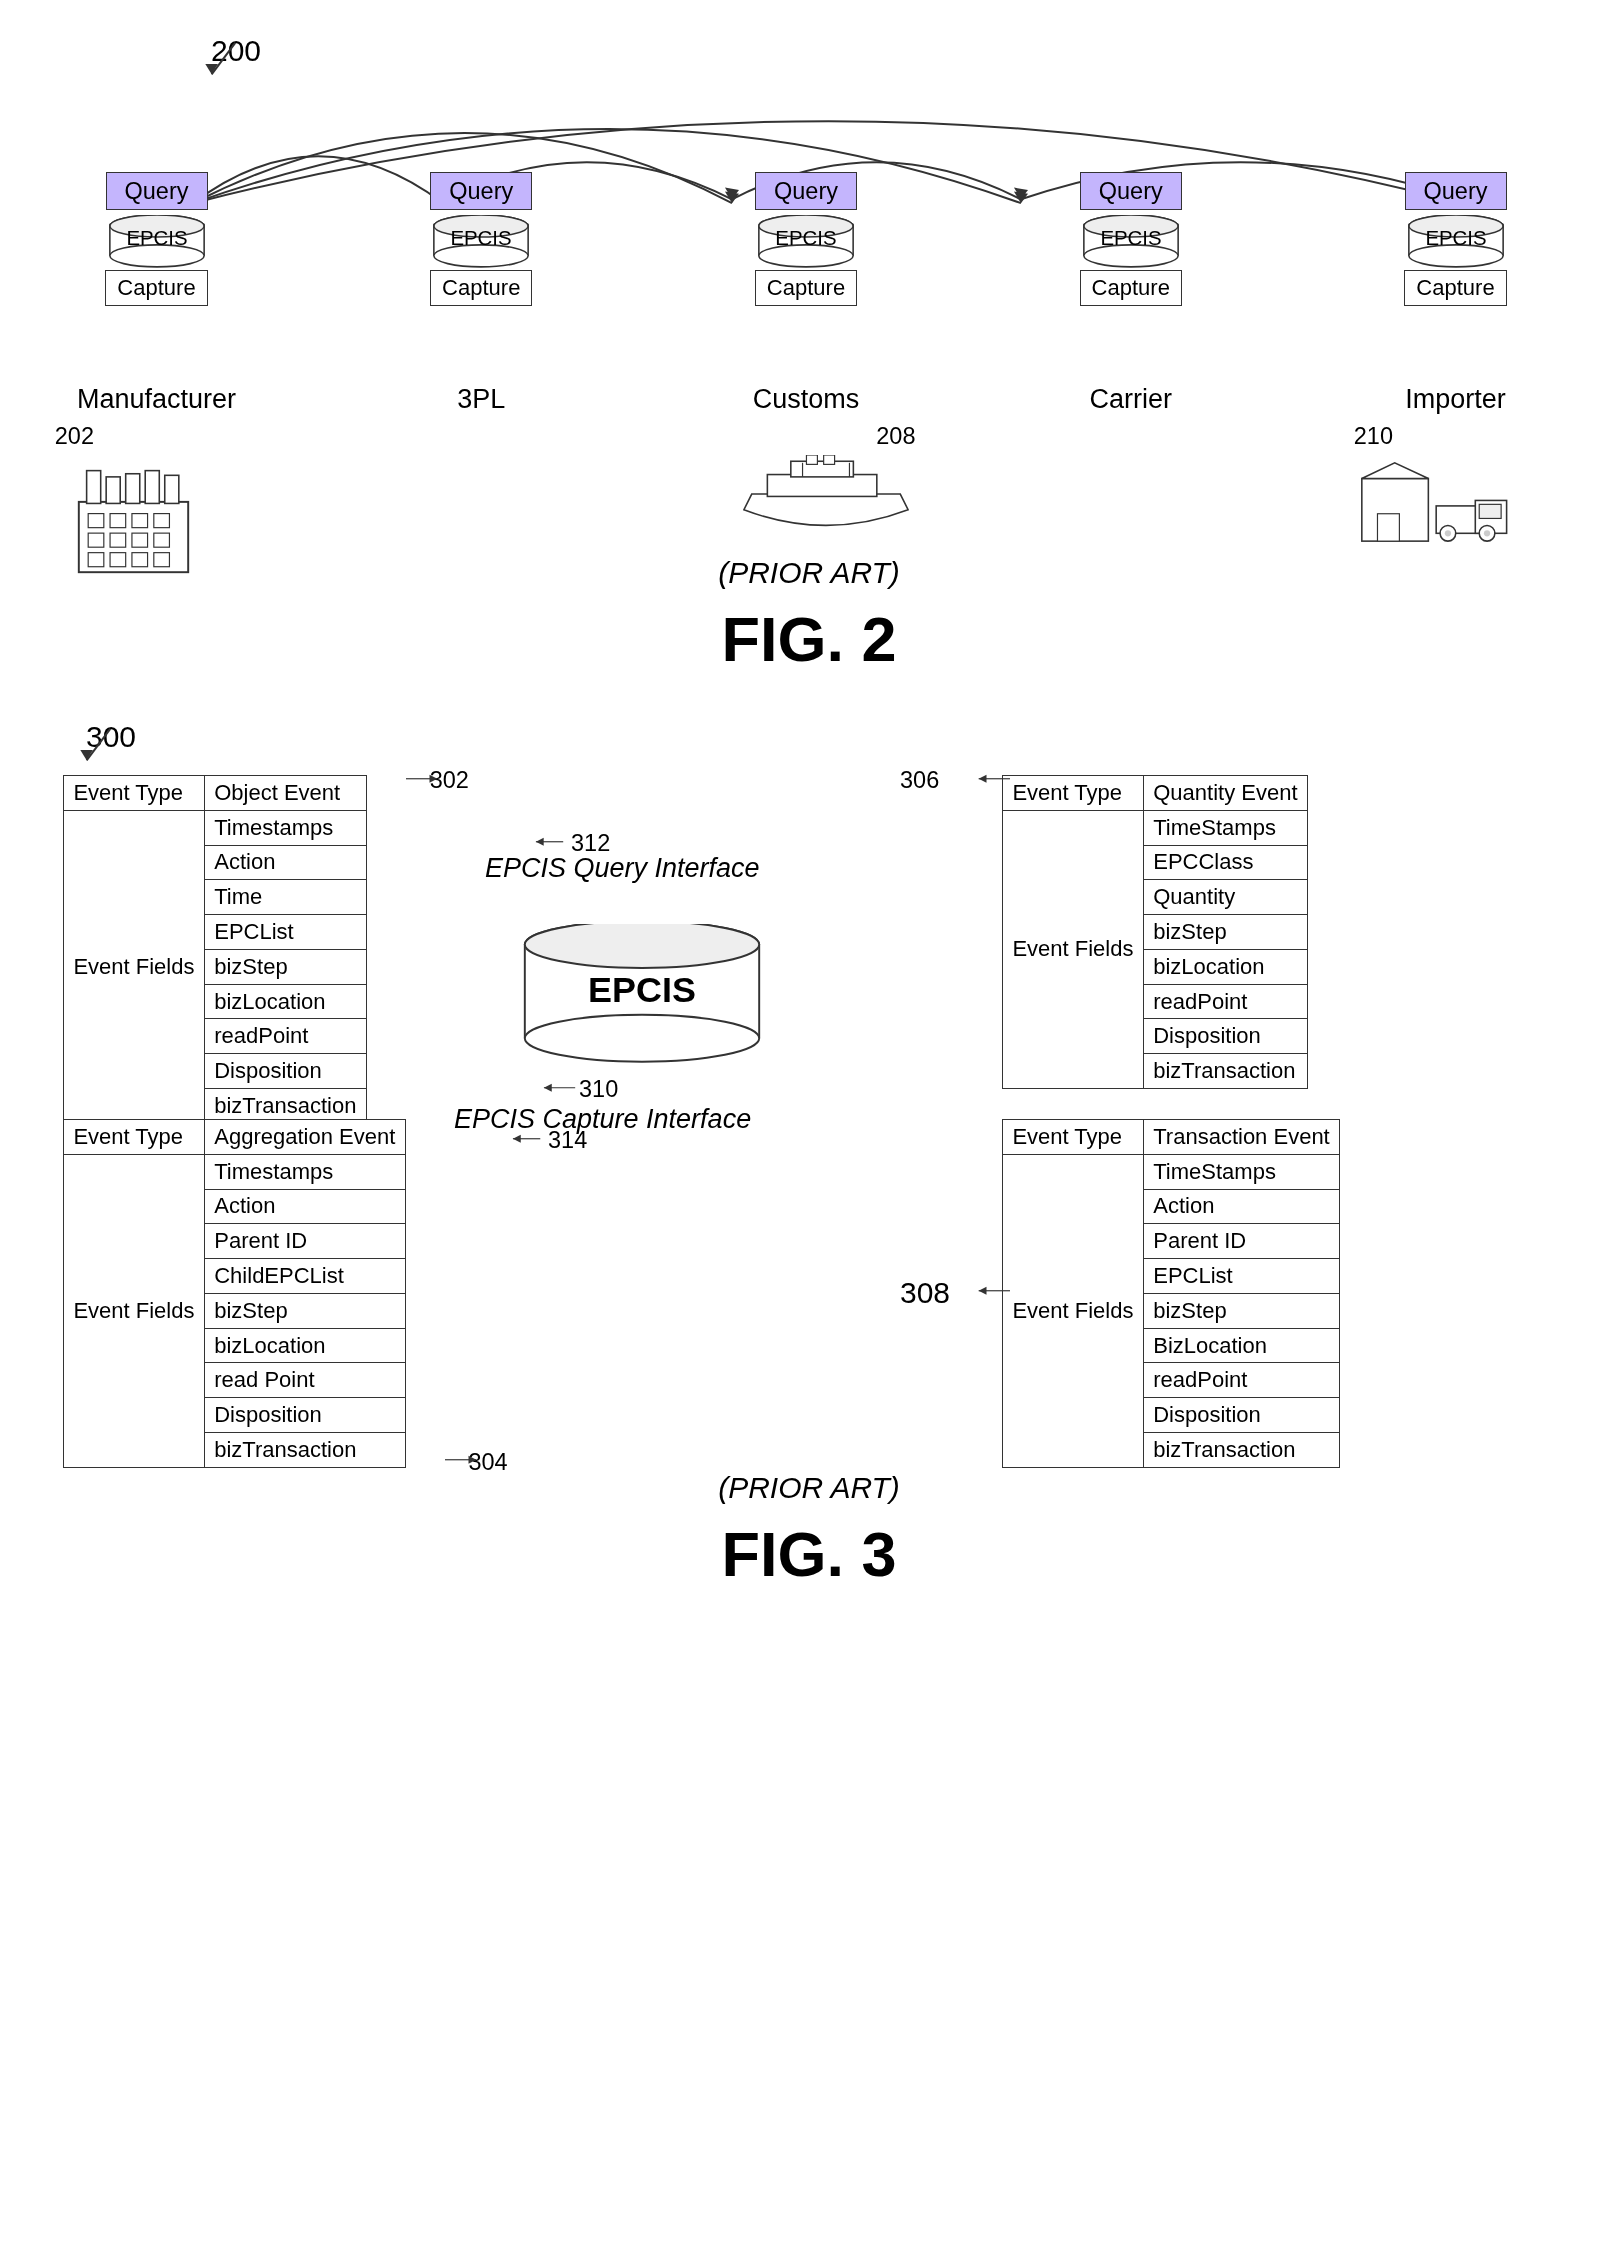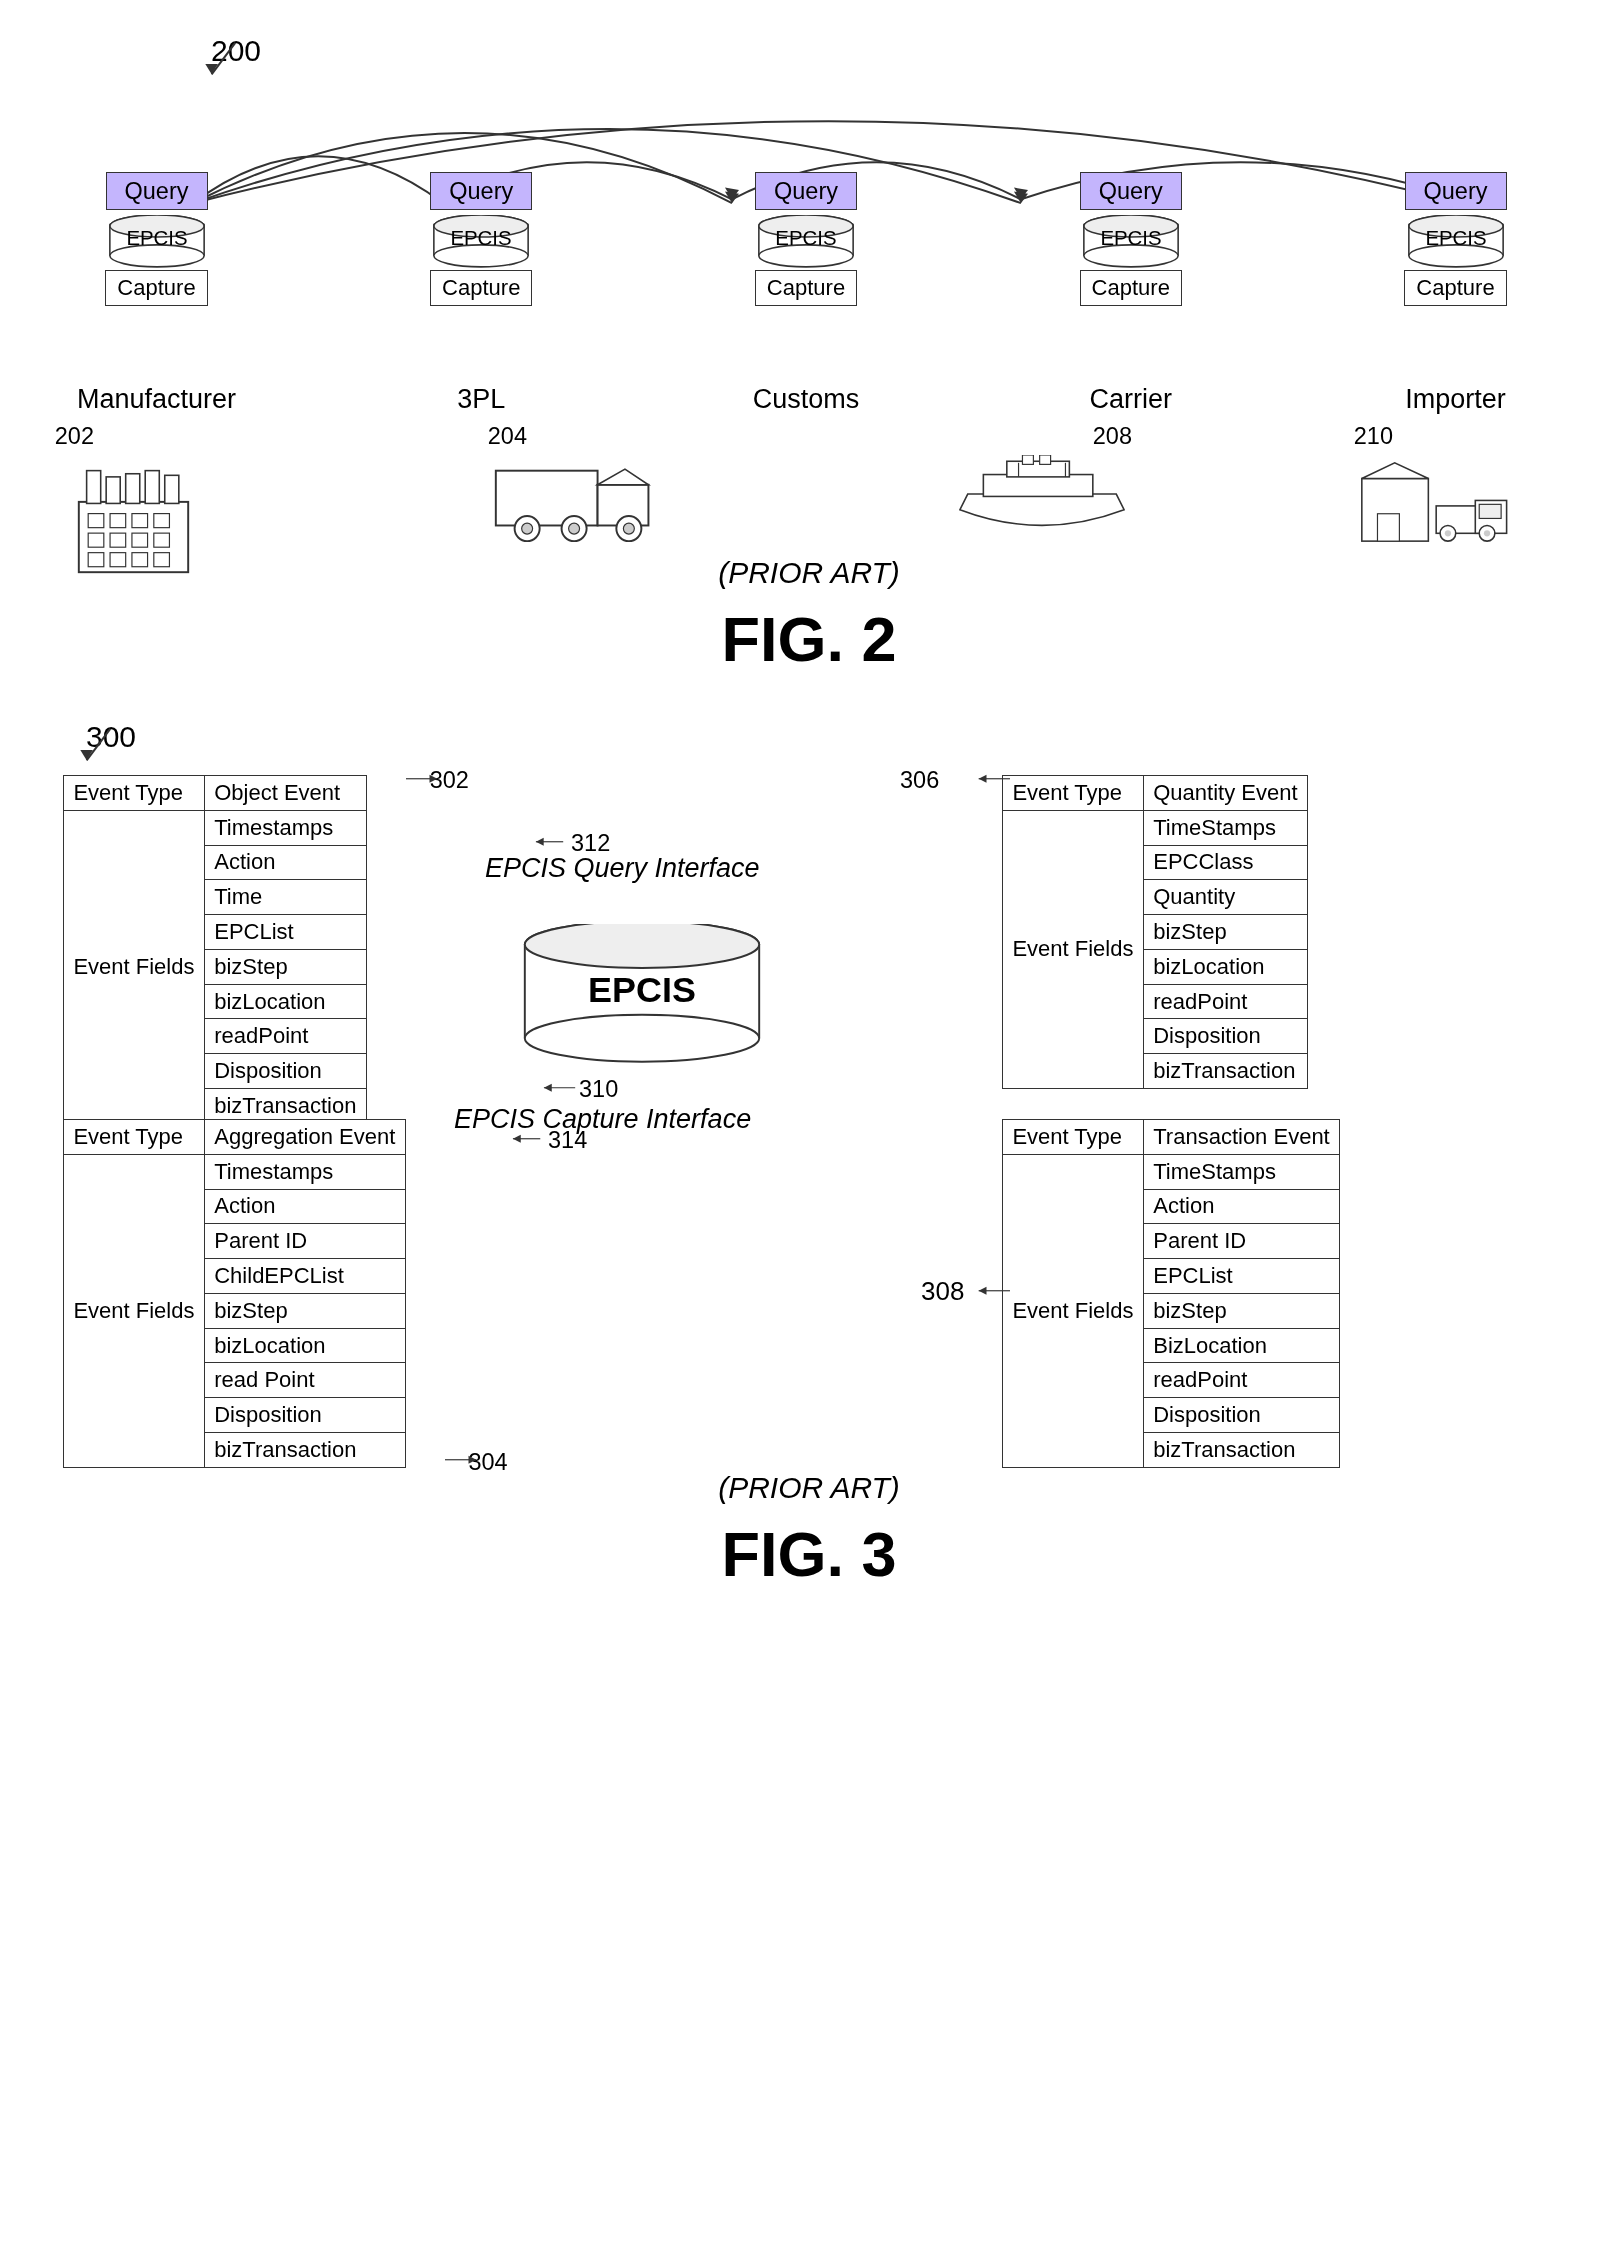--- a/index.html
+++ b/index.html
@@ -203,39 +203,20 @@
         <rect x="70" y="100" width="20" height="18" fill="#fff" stroke="#333" stroke-width="1.5"></rect>
         <rect x="98" y="100" width="20" height="18" fill="#fff" stroke="#333" stroke-width="1.5"></rect>
         <rect x="126" y="100" width="20" height="18" fill="#fff" stroke="#333" stroke-width="1.5"></rect>
         <rect x="42" y="125" width="20" height="18" fill="#fff" stroke="#333" stroke-width="1.5"></rect>
         <rect x="70" y="125" width="20" height="18" fill="#fff" stroke="#333" stroke-width="1.5"></rect>
         <rect x="98" y="125" width="20" height="18" fill="#fff" stroke="#333" stroke-width="1.5"></rect>
         <rect x="126" y="125" width="20" height="18" fill="#fff" stroke="#333" stroke-width="1.5"></rect>
       </svg>
     </div>
 
-    <div style="width:219px; display:flex; flex-direction:column; align-items:flex-start; padding-left:7.8px;">
-      <div style="font-size:23.5px; margin-bottom:4.7px;">204</div>
-
-      <svg width="180" height="94" viewBox="0 0 230 120">
-
-        <rect x="10" y="20" width="130" height="70" fill="#fff" stroke="#333" stroke-width="2.5"></rect>
-
-        <rect x="140" y="38" width="65" height="52" fill="#fff" stroke="#333" stroke-width="2.5"></rect>
-
-        <polygon points="140,38 175,18 205,38" fill="#fff" stroke="#333" stroke-width="2"></polygon>
-
-        <circle cx="50" cy="94" r="16" fill="#fff" stroke="#333" stroke-width="2.5"></circle>
-        <circle cx="50" cy="94" r="7" fill="#ccc" stroke="#333" stroke-width="1.5"></circle>
-        <circle cx="110" cy="94" r="16" fill="#fff" stroke="#333" stroke-width="2.5"></circle>
-        <circle cx="110" cy="94" r="7" fill="#ccc" stroke="#333" stroke-width="1.5"></circle>
-        <circle cx="180" cy="94" r="16" fill="#fff" stroke="#333" stroke-width="2.5"></circle>
-        <circle cx="180" cy="94" r="7" fill="#ccc" stroke="#333" stroke-width="1.5"></circle>
-      </svg>
-    </div>
 
 
     <div style="width:219px; display:flex; flex-direction:column; align-items:flex-end; padding-left:7.8px;">
       <div style="font-size:23.5px; margin-bottom:4.7px;">208</div>
 
       <svg width="180" height="86" viewBox="0 0 230 110">
 
         <path d="M10 70 Q115 110 220 70 L210 50 L20 50 Z" fill="#fff" stroke="#333" stroke-width="2"></path>
 
         <rect x="40" y="25" width="140" height="28" fill="#fff" stroke="#333" stroke-width="2"></rect>
@@ -412,21 +393,21 @@
           </tr>
       <tr>
             <td>bizTransaction</td>
           </tr>
     </tbody>
       </table>
   </div>
 
   <div style="position:absolute; top:1119px; left:1002px;">
 
-    <div style="position:absolute; top:157px; left:-102px; font-size:26px;margin-left:21px;">308</div>
+    <div style="position:absolute; top:157px; left:-102px; font-size:30px;">308</div>
     <svg style="position:absolute; top:160px; left:-39px; width:47px; height:23.5px;" viewBox="0 0 60 30" width="47" height="23.5">
       <line x1="60" y1="15" x2="20" y2="15" stroke="#333" stroke-width="1.5"></line>
       <polygon points="20,15 30,10 30,20" fill="#333"></polygon>
     </svg>
     <table class="event-table">
       <tbody>
           <tr>
         <td class="header-cell">Event Type</td>
         <td class="header-cell">Transaction Event</td>
       </tr>

